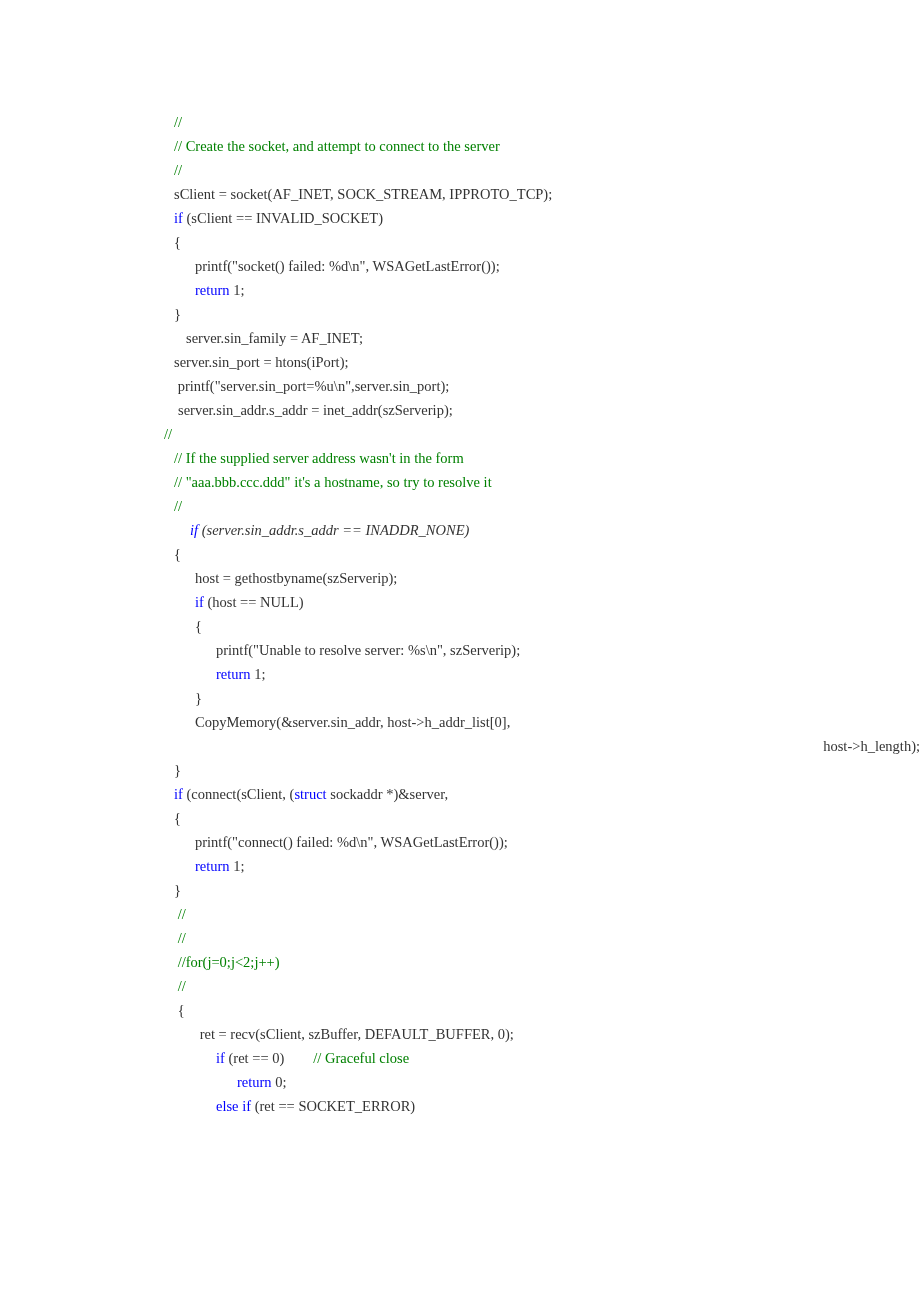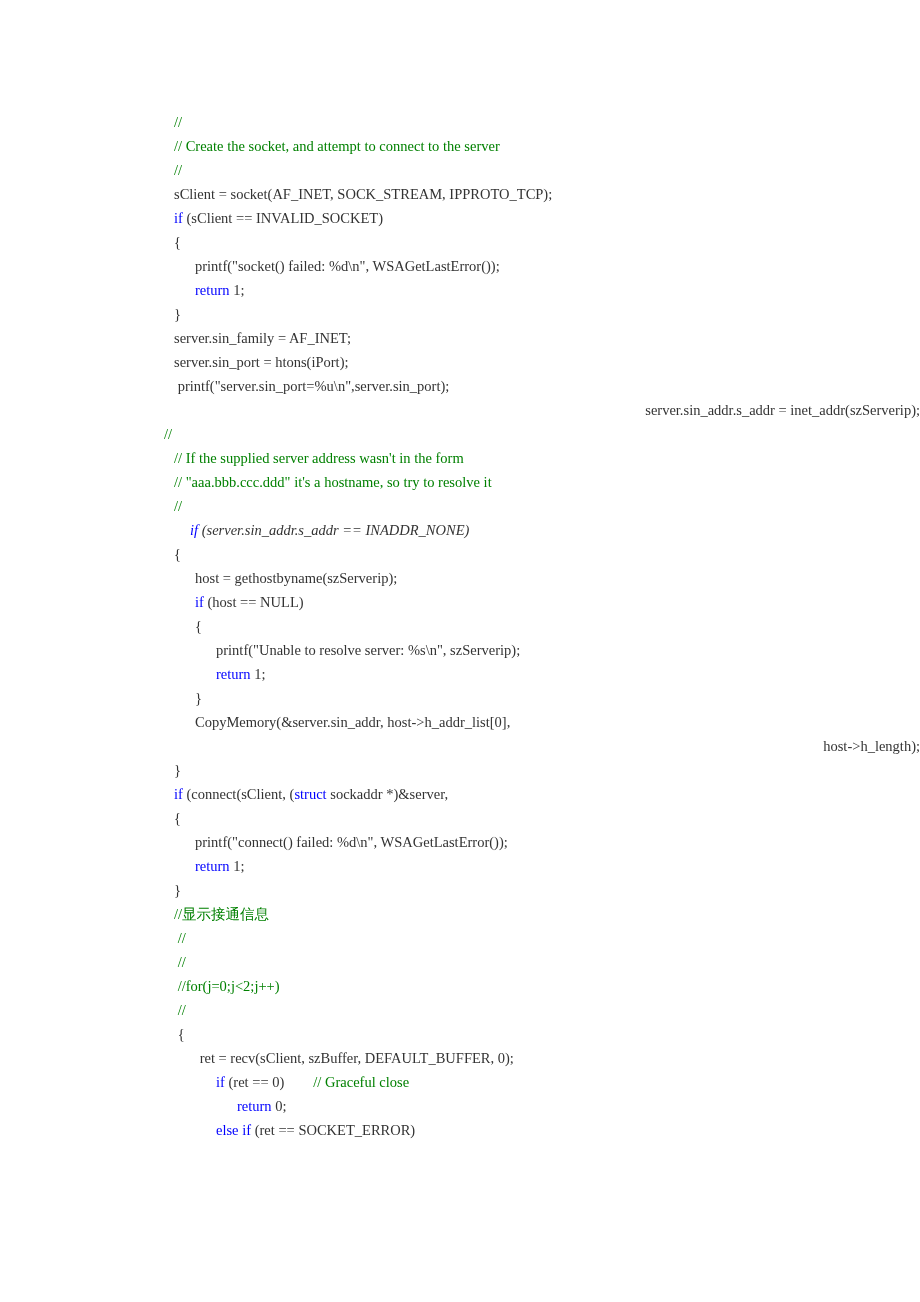--- a/index.html
+++ b/index.html
@@ -16,45 +16,44 @@
 <div class="code" id="code">
     <div class="l" style="margin-left: 0px;"><span class="c">//</span></div>
     <div class="l" style="margin-left: 0px;"><span class="c">// Create the socket, and attempt to connect to the server</span></div>
     <div class="l" style="margin-left: 0px;"><span class="c">//</span></div>
     <div class="l" style="margin-left: 0px;"><span class="n">sClient = socket(AF_INET, SOCK_STREAM, IPPROTO_TCP);</span></div>
     <div class="l" style="margin-left: 0px;"><span class="k">if</span><span class="n"> (sClient == INVALID_SOCKET)</span></div>
     <div class="l" style="margin-left: 0px;"><span class="n">{</span></div>
     <div class="l" style="margin-left: 21px;"><span class="n">printf("socket() failed: %d\n", WSAGetLastError());</span></div>
     <div class="l" style="margin-left: 21px;"><span class="k">return</span><span class="n"> 1;</span></div>
     <div class="l" style="margin-left: 0px;"><span class="n">}</span></div>
-    <div class="l" style="margin-left: 0px;"><span class="n">server.sin_family = AF_INET;</span></div>
+    <div class="l" style="margin-left: 12px;"><span class="n">server.sin_family = AF_INET;</span></div>
     <div class="l" style="margin-left: 0px;"><span class="n">server.sin_port = htons(iPort);</span></div>
     <div class="l" style="margin-left: 0px;"><span class="n"> printf("server.sin_port=%u\n",server.sin_port);</span></div>
-    <div class="l" style="margin-left: 4px; text-align: right;"><span class="n">server.sin_addr.s_addr = inet_addr(szServerip);</span></div>
+    <div class="l" style="margin-left: 4px;"><span class="n">server.sin_addr.s_addr = inet_addr(szServerip);</span></div>
     <div class="l" style="margin-left: -10px;"><span class="c">//</span></div>
     <div class="l" style="margin-left: 0px; font-family: Liberation Serif, serif;"><span class="c">// If the supplied server address wasn't in the form</span></div>
     <div class="l" style="margin-left: 0px;"><span class="c">// "aaa.bbb.ccc.ddd" it's a hostname, so try to resolve it</span></div>
     <div class="l" style="margin-left: 0px;"><span class="c">//</span></div>
     <div class="l" style="margin-left: 16px; font-style: italic;"><span class="k">if</span><span class="n"> (server.sin_addr.s_addr == INADDR_NONE)</span></div>
     <div class="l" style="margin-left: 0px;"><span class="n">{</span></div>
     <div class="l" style="margin-left: 21px;"><span class="n">host = gethostbyname(szServerip);</span></div>
     <div class="l" style="margin-left: 21px;"><span class="k">if</span><span class="n"> (host == NULL)</span></div>
     <div class="l" style="margin-left: 21px;"><span class="n">{</span></div>
     <div class="l" style="margin-left: 42px;"><span class="n">printf("Unable to resolve server: %s\n", szServerip);</span></div>
     <div class="l" style="margin-left: 42px;"><span class="k">return</span><span class="n"> 1;</span></div>
     <div class="l" style="margin-left: 21px;"><span class="n">}</span></div>
     <div class="l" style="margin-left: 21px;"><span class="n">CopyMemory(&amp;server.sin_addr, host-&gt;h_addr_list[0],</span></div>
     <div class="l" style="margin-left: 57px; text-align: right;"><span class="n">host-&gt;h_length);</span></div>
     <div class="l" style="margin-left: 0px;"><span class="n">}</span></div>
     <div class="l" style="margin-left: 0px;"><span class="k">if</span><span class="n"> (connect(sClient, (</span><span class="k">struct</span><span class="n"> sockaddr *)&amp;server,</span></div>
     <div class="l" style="margin-left: 0px;"><span class="n">{</span></div>
     <div class="l" style="margin-left: 21px;"><span class="n">printf("connect() failed: %d\n", WSAGetLastError());</span></div>
     <div class="l" style="margin-left: 21px;"><span class="k">return</span><span class="n"> 1;</span></div>
     <div class="l" style="margin-left: 0px;"><span class="n">}</span></div>
-    <div class="l" style="margin-left: 0px;"><span class="c">//显示接通信息</span></div>
     <div class="l" style="margin-left: 0px;"><span class="c"> //</span></div>
     <div class="l" style="margin-left: 0px;"><span class="c"> //</span></div>
     <div class="l" style="margin-left: 0px;"><span class="c"> //for(j=0;j&lt;2;j++)</span></div>
     <div class="l" style="margin-left: 0px;"><span class="c"> //</span></div>
     <div class="l" style="margin-left: 0px;"><span class="n"> {</span></div>
     <div class="l" style="margin-left: 22px;"><span class="n"> ret = recv(sClient, szBuffer, DEFAULT_BUFFER, 0);</span></div>
     <div class="l" style="margin-left: 42px;"><span class="k">if</span><span class="n"> (ret == 0)        </span><span class="c">// Graceful close</span></div>
     <div class="l" style="margin-left: 63px;"><span class="k">return</span><span class="n"> 0;</span></div>
     <div class="l" style="margin-left: 42px;"><span class="k">else</span><span class="n"> </span><span class="k">if</span><span class="n"> (ret == SOCKET_ERROR)</span></div>
   </div>

